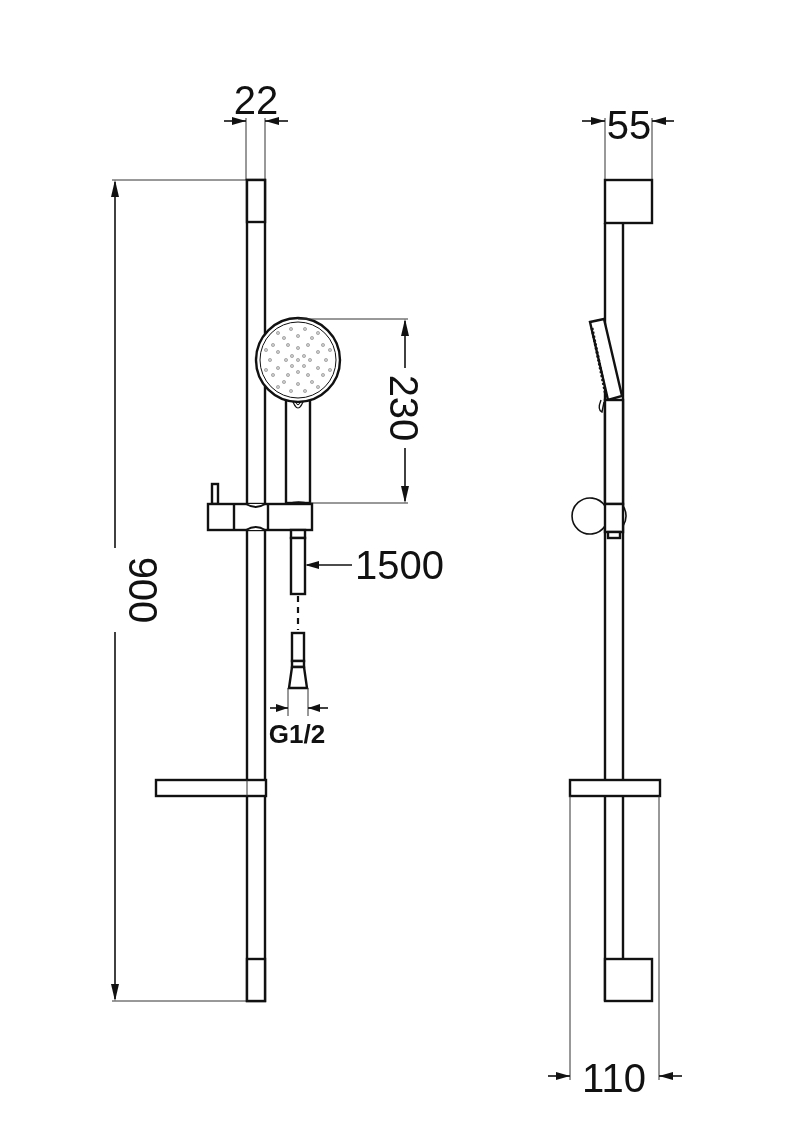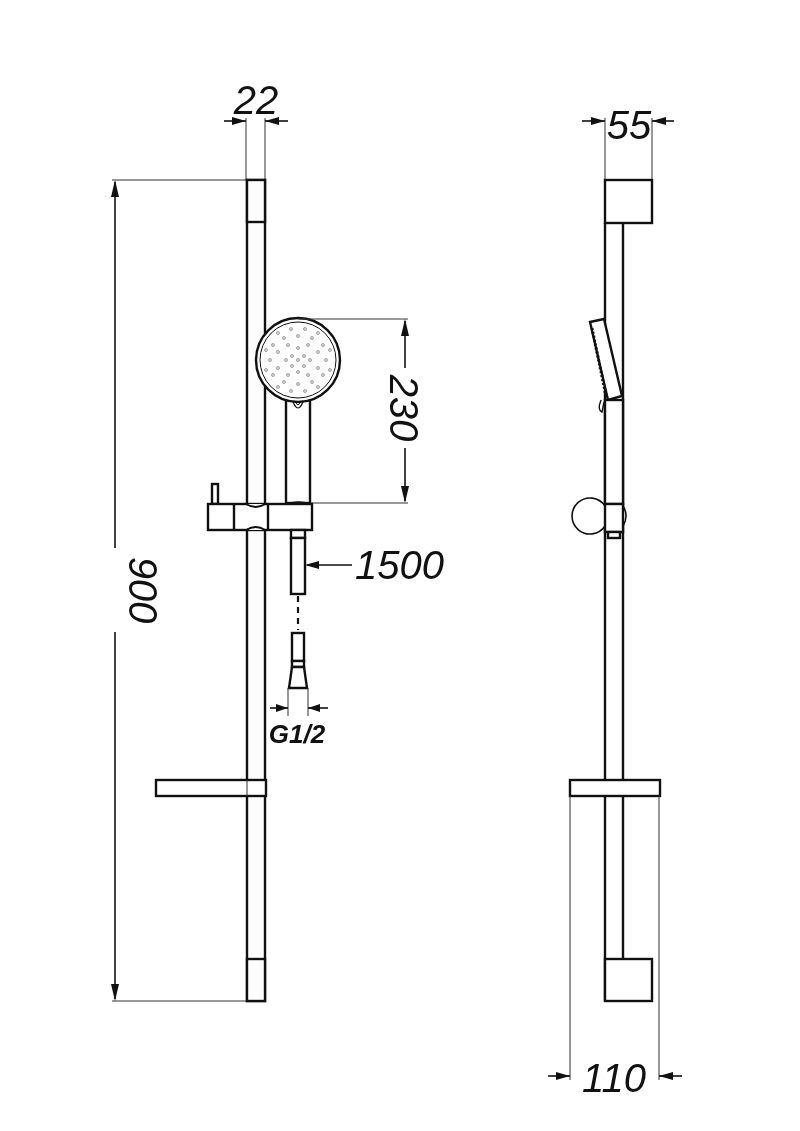--- a/index.html
+++ b/index.html
@@ -1,17 +1,17 @@
 <!DOCTYPE html>
 <html><head>
   <meta charset="utf-8">
   <style>
     html, body { margin: 0; padding: 0; background: #ffffff; }
     body { width: 800px; height: 1131px; overflow: hidden; position: relative; }
-    #drawing { position: absolute; left: 0; top: 0; width: 788px; height: 1131px; font-style: italic; }
+    #drawing { position: absolute; left: 0; top: 0; width: 788px; height: 1131px; }
     svg text { font-family: "Liberation Sans", "DejaVu Sans", sans-serif; fill: #111111; }
     .dim-text { font-size: 40px; font-stretch: condensed; }
     .lbl-small { font-size: 26px; font-weight: bold; }
     .thick { stroke: #111111; stroke-width: 2.4; fill: #ffffff; }
     .thin { stroke: #333333; stroke-width: 1; fill: none; }
     .dimline { stroke: #111111; stroke-width: 1.6; fill: none; }
     .arrow { fill: #111111; stroke: none; }
     .nozzle { fill: #cccccc; stroke: #888888; stroke-width: 0.6; }
   </style>
 </head>

